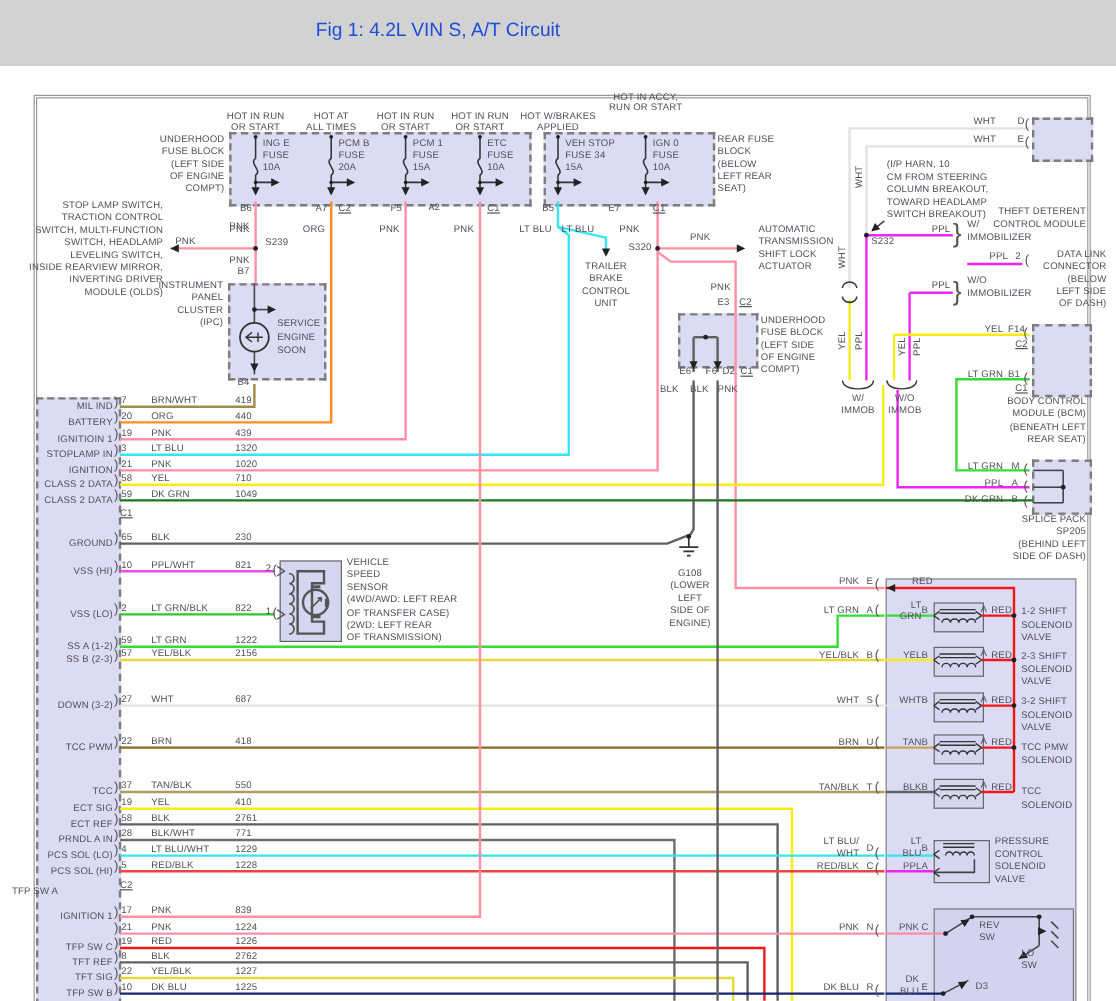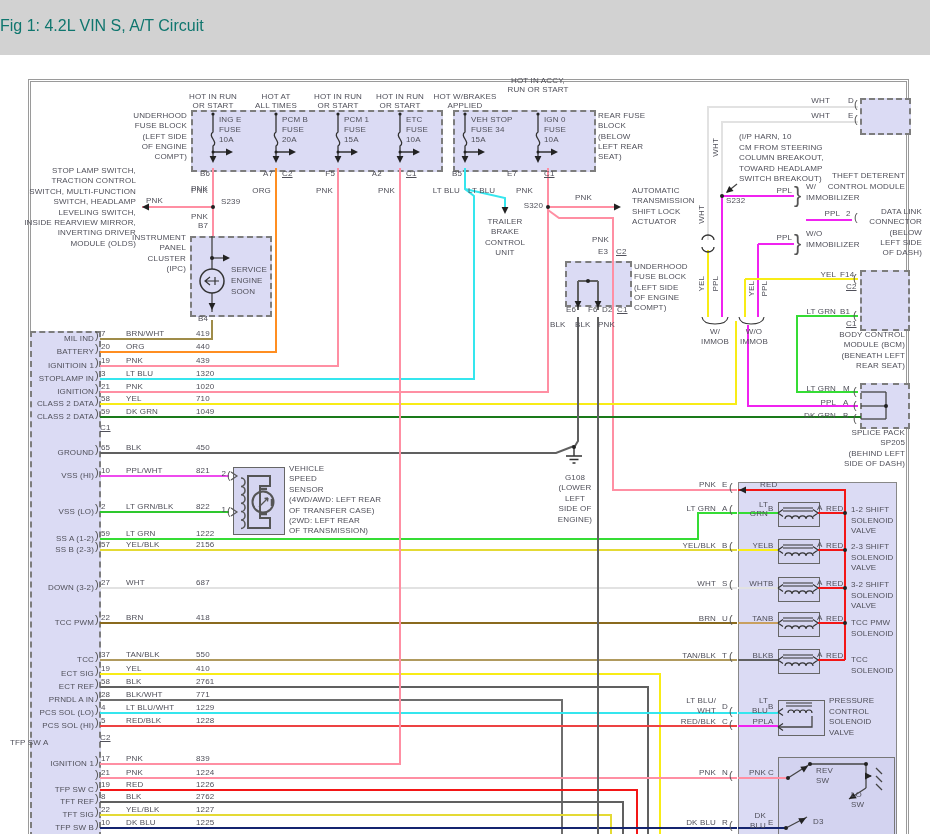--- a/index.html
+++ b/index.html
@@ -1,18 +1,18 @@
 <!DOCTYPE html>
 <html><head>
 <meta charset="utf-8">
 <style>
   html,body{margin:0;padding:0;width:930px;height:834px;overflow:hidden;background:#fff;
             font-family:"Liberation Sans","DejaVu Sans",sans-serif;}
   #header{position:absolute;left:0;top:0;width:930px;height:55px;background:#d2d2d2;}
-  #title{position:absolute;left:0;top:17px;width:730px;font-size:16px;color:#0f766e;}
+  #title{position:absolute;left:0;top:17px;width:730px;text-align:center;font-size:16px;color:#1d4ed8;}
   #frame{position:absolute;left:28px;top:79px;width:875px;height:900px;border:3px double #9a9a9a;background:#fff;}
   .box{position:absolute;background:#dbdbf4;}
   .dash{border:2px dashed #7d7d7d;}
   .solid{border:1.5px solid #888;}
   .lbl{position:absolute;font-size:8px;color:#50505a;letter-spacing:.15px;white-space:pre-line;z-index:5;}
   .u{text-decoration:underline;}
   .rot{writing-mode:vertical-rl;transform:rotate(180deg);}
   .glyph{position:absolute;color:#555;z-index:5;font-weight:400;}
   svg{position:absolute;left:0;top:0;z-index:3;pointer-events:none;}
 </style>
@@ -56,21 +56,21 @@
     <div class="lbl" style="left: 344px; top: 115px; width: 42px; line-height: 10px; text-align: left;">PCM 1
 FUSE
 15A</div>
     <div class="lbl" style="left: 295px; top: 169px; width: 40px; line-height: 9px; text-align: right;">F5</div>
     <div class="lbl" style="left: 293px; top: 186px; width: 40px; line-height: 9px; text-align: right;">PNK</div>
     <div class="lbl" style="left: 362px; top: 92px; width: 76px; line-height: 9.3px; text-align: center;">HOT IN RUN
 OR START</div>
     <div class="lbl" style="left: 406px; top: 115px; width: 42px; line-height: 10px; text-align: left;">ETC
 FUSE
 10A</div>
-    <div class="lbl" style="left: 357px; top: 169px; width: 40px; line-height: 9px; text-align: center; font-family: Liberation Mono, monospace;">A2</div>
+    <div class="lbl" style="left: 357px; top: 169px; width: 40px; line-height: 9px; text-align: left; font-family: Liberation Mono, monospace;">A2</div>
     <div class="lbl u" style="left: 406px; top: 169px; width: 20px; line-height: 9px; text-align: left;">C1</div>
     <div class="lbl" style="left: 355px; top: 186px; width: 40px; line-height: 9px; text-align: right;">PNK</div>
     <div class="lbl" style="left: 427px; top: 92px; width: 76px; line-height: 9.3px; text-align: center;">HOT W/BRAKES
 APPLIED</div>
     <div class="lbl" style="left: 471px; top: 115px; width: 42px; line-height: 10px; text-align: left;">VEH STOP
 FUSE 34
 15A</div>
     <div class="lbl" style="left: 422px; top: 169px; width: 40px; line-height: 9px; text-align: right;">B5</div>
     <div class="lbl" style="left: 420px; top: 186px; width: 40px; line-height: 9px; text-align: right;">LT BLU</div>
     <div class="lbl" style="left: 500px; top: 76px; width: 76px; line-height: 9.3px; text-align: center;">HOT IN ACCY,
@@ -112,21 +112,21 @@
     <div class="lbl" style="left: 196px; top: 394px; width: 36px; line-height: 9px; text-align: left;">710</div>
     <div class="glyph" style="left: 95px; top: 395px; font-size: 11px; line-height: 11px;">)</div>
     <div class="lbl" style="left: 10px; top: 412px; width: 84px; line-height: 9px; text-align: right;">CLASS 2 DATA</div>
     <div class="lbl" style="left: 101px; top: 407px; width: 20px; line-height: 9px; text-align: left;">59</div>
     <div class="lbl" style="left: 126px; top: 407px; width: 62px; line-height: 9px; text-align: left;">DK GRN</div>
     <div class="lbl" style="left: 196px; top: 407px; width: 36px; line-height: 9px; text-align: left;">1049</div>
     <div class="glyph" style="left: 95px; top: 408px; font-size: 11px; line-height: 11px;">)</div>
     <div class="lbl" style="left: 10px; top: 448px; width: 84px; line-height: 9px; text-align: right;">GROUND</div>
     <div class="lbl" style="left: 101px; top: 443px; width: 20px; line-height: 9px; text-align: left;">65</div>
     <div class="lbl" style="left: 126px; top: 443px; width: 62px; line-height: 9px; text-align: left;">BLK</div>
-    <div class="lbl" style="left: 196px; top: 443px; width: 36px; line-height: 9px; text-align: left;">450</div>
+    <div class="lbl" style="left: 196px; top: 443px; width: 36px; line-height: 9px; text-align: left;">230</div>
     <div class="glyph" style="left: 95px; top: 444px; font-size: 11px; line-height: 11px;">)</div>
     <div class="lbl" style="left: 10px; top: 471px; width: 84px; line-height: 9px; text-align: right;">VSS (HI)</div>
     <div class="lbl" style="left: 101px; top: 466px; width: 20px; line-height: 9px; text-align: left;">10</div>
     <div class="lbl" style="left: 126px; top: 466px; width: 62px; line-height: 9px; text-align: left;">PPL/WHT</div>
     <div class="lbl" style="left: 196px; top: 466px; width: 36px; line-height: 9px; text-align: left;">821</div>
     <div class="glyph" style="left: 95px; top: 467px; font-size: 11px; line-height: 11px;">)</div>
     <div class="lbl" style="left: 10px; top: 507px; width: 84px; line-height: 9px; text-align: right;">VSS (LO)</div>
     <div class="lbl" style="left: 101px; top: 502px; width: 20px; line-height: 9px; text-align: left;">2</div>
     <div class="lbl" style="left: 126px; top: 502px; width: 62px; line-height: 9px; text-align: left;">LT GRN/BLK</div>
     <div class="lbl" style="left: 196px; top: 502px; width: 36px; line-height: 9px; text-align: left;">822</div>

